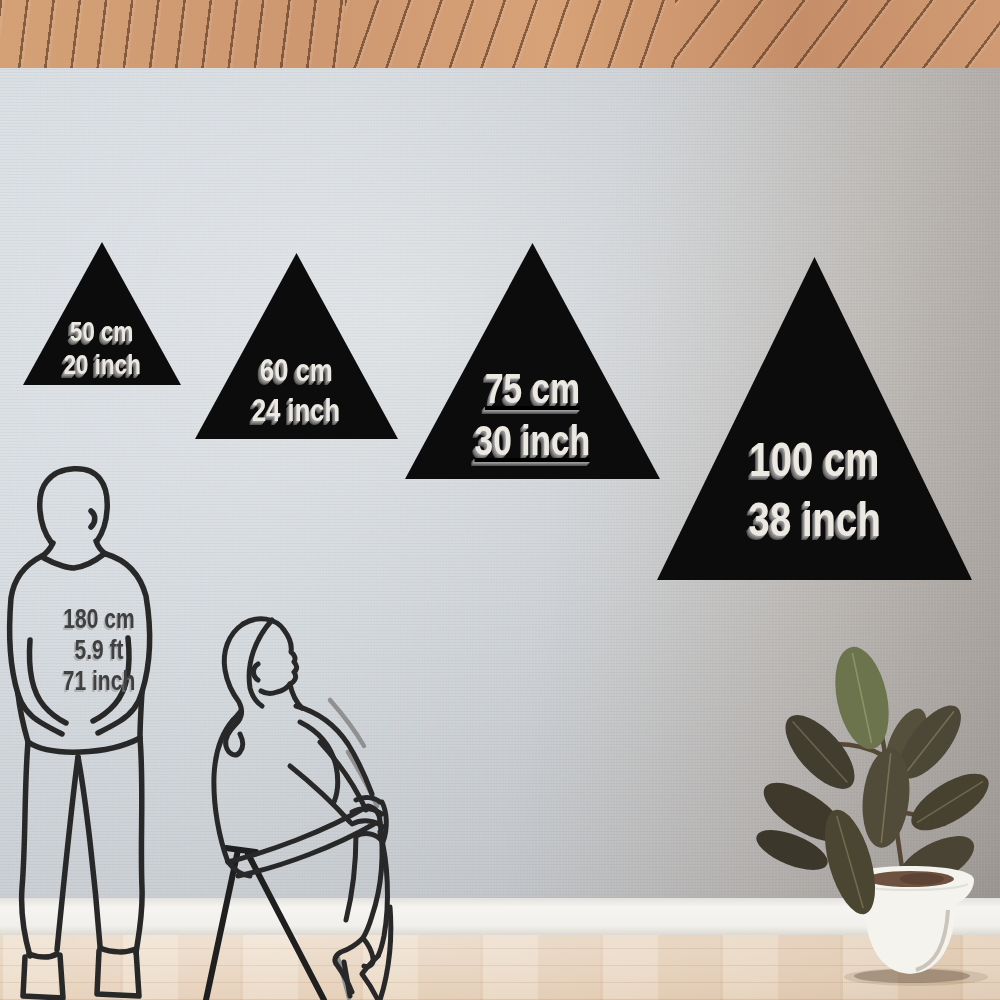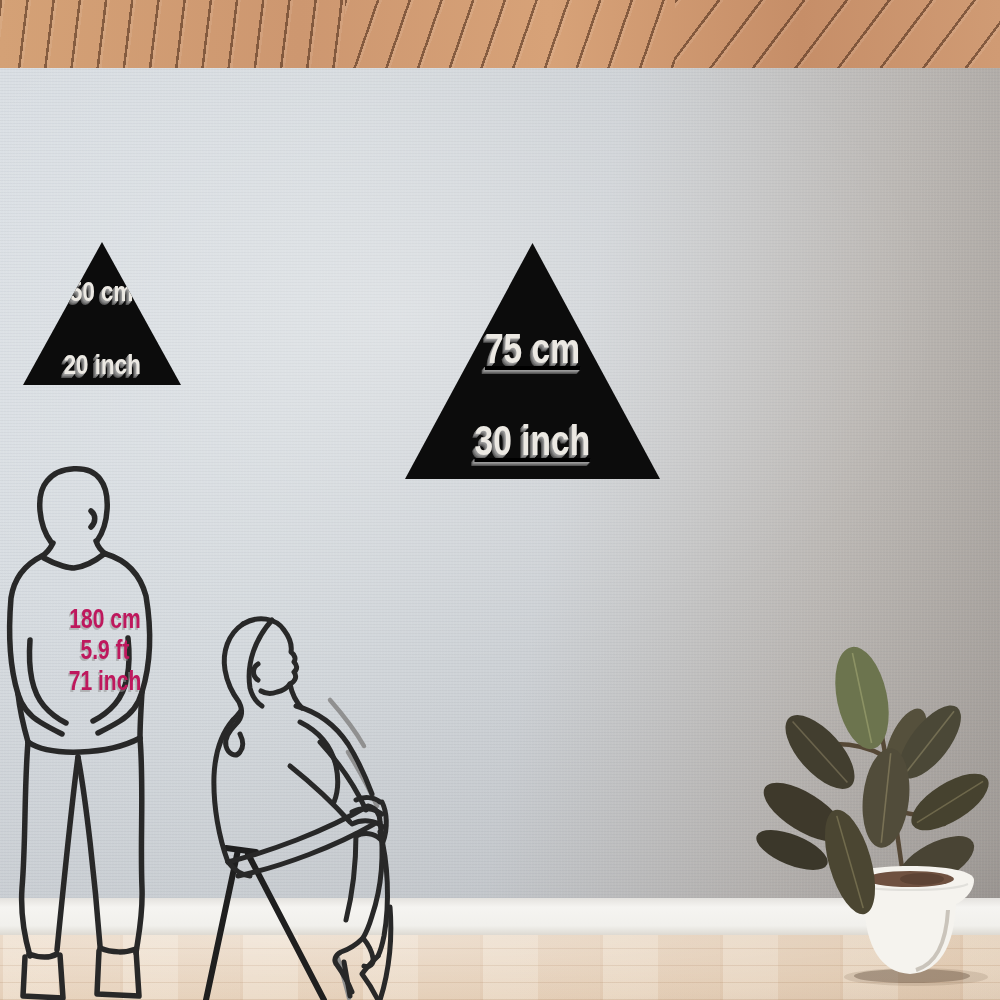--- a/index.html
+++ b/index.html
@@ -28,34 +28,34 @@
     background:linear-gradient(180deg,#e4e2de 0%,#f5f4f1 25%,#f1f0ec 75%,#ddd9d2 100%);}
   #floor{position:absolute;left:0;top:935px;width:1000px;height:65px;
     background:
       radial-gradient(140% 180% at 30% 0%, rgba(255,255,255,.35) 0%, rgba(255,255,255,0) 55%, rgba(140,100,70,.18) 100%),
       repeating-linear-gradient(0deg, rgba(172,130,94,.22) 0 1px, transparent 1px 17px),
       repeating-linear-gradient(90deg, rgba(198,156,118,.20) 0 3px, rgba(240,226,208,.22) 3px 58px, rgba(205,166,128,.16) 58px 120px),
       linear-gradient(90deg,#edddcb 0%,#e9d7c3 50%,#e4d1bc 100%);}
   
   .tri{position:absolute;background:#0c0c0c;
     clip-path:polygon(50% 0,100% 100%,0 100%);
-    display:flex;flex-direction:column;align-items:center;justify-content:flex-end;gap:40px;}
+    display:flex;flex-direction:column;align-items:center;justify-content:flex-end;}
   .tri .ln{display:block;color:#ece9e3;font-weight:700;text-align:center;
     transform:scaleX(.80);transform-origin:50% 50%;letter-spacing:0;
     text-shadow:-1px 1px 0 #9a9a9a,-2px 2px 0 #898989,-3px 3px 0 #6e6e6e,-4px 4px 0 #565656;}
   #tri-50 {left:23px; top:242px;width:158px;height:139px;padding-bottom:4px;}
   #tri-50 .ln{font-size:28px;line-height:33px;}
   #tri-60 {left:195px;top:253px;width:203px;height:177px;padding-bottom:9px;}
   #tri-60 .ln{font-size:32px;line-height:40px;}
   #tri-75 {left:405px;top:243px;width:255px;height:224px;padding-bottom:12px;text-decoration:underline;}
   #tri-75 .ln{font-size:42px;line-height:52px;}
   #tri-100{left:657px;top:257px;width:315px;height:293px;padding-bottom:30px;}
   #tri-100 .ln{font-size:48px;line-height:60px;}
   
-  #person-text{position:absolute;left:44px;top:604px;width:122px;text-align:center;color:#be185d;font-weight:700;}
+  #person-text{position:absolute;left:38px;top:604px;width:122px;text-align:center;color:#404040;font-weight:700;}
   #person-text .ln{display:block;font-size:27px;line-height:31px;transform:scaleX(.78);transform-origin:50% 50%;
     text-shadow:-2px 2px 0 rgba(150,150,150,.55);}
   
   svg{position:absolute;left:0;top:0;}
   .sketch{fill:none;stroke:#282828;stroke-width:5.5;stroke-linecap:round;stroke-linejoin:round;}
   .sketch-w{fill:none;stroke:#282828;stroke-width:5;stroke-linecap:round;stroke-linejoin:round;}
   .sketch-gray{fill:none;stroke:#909090;stroke-width:4.5;stroke-linecap:round;}
   .stool{fill:none;stroke:#1f1f1f;stroke-width:6;stroke-linecap:round;}
   .rib{fill:none;stroke-width:1.6;opacity:.7;}
 </style>
@@ -71,23 +71,31 @@
   </div>
 
   <div id="wall"></div>
   <div id="baseboard"></div>
   <div id="floor"></div>
 
   <div class="tri" id="tri-50">
     <span class="ln">50 cm</span>
     <span class="ln">20 inch</span>
   </div>
+  <div class="tri" id="tri-60">
+    <span class="ln">60 cm</span>
+    <span class="ln">24 inch</span>
+  </div>
   <div class="tri" id="tri-75">
     <span class="ln">75 cm</span>
     <span class="ln">30 inch</span>
+  </div>
+  <div class="tri" id="tri-100">
+    <span class="ln">100 cm</span>
+    <span class="ln">38 inch</span>
   </div>
 
   <svg width="1000" height="1000" viewBox="0 0 1000 1000">
     <g>
       <path class="sketch" d="M 51 542 C 39 526 35 495 47 481 C 59 466 89 464 100 479 C 111 493 109 524 97 541"></path>
       <path class="sketch" d="M 91 511 C 96 515 96 522 91 527"></path>
       <path class="sketch" d="M 53 543 C 50 549 47 553 42 556"></path>
       <path class="sketch" d="M 96 541 C 98 547 101 551 106 554"></path>
       <path class="sketch" d="M 44 558 C 58 566 70 568 74 568 C 82 567 94 562 104 554"></path>
       <path class="sketch" d="M 42 556 C 26 564 14 578 11 598 C 8 634 10 668 18 694 C 22 707 30 716 40 722 C 48 727 56 731 62 734"></path>

